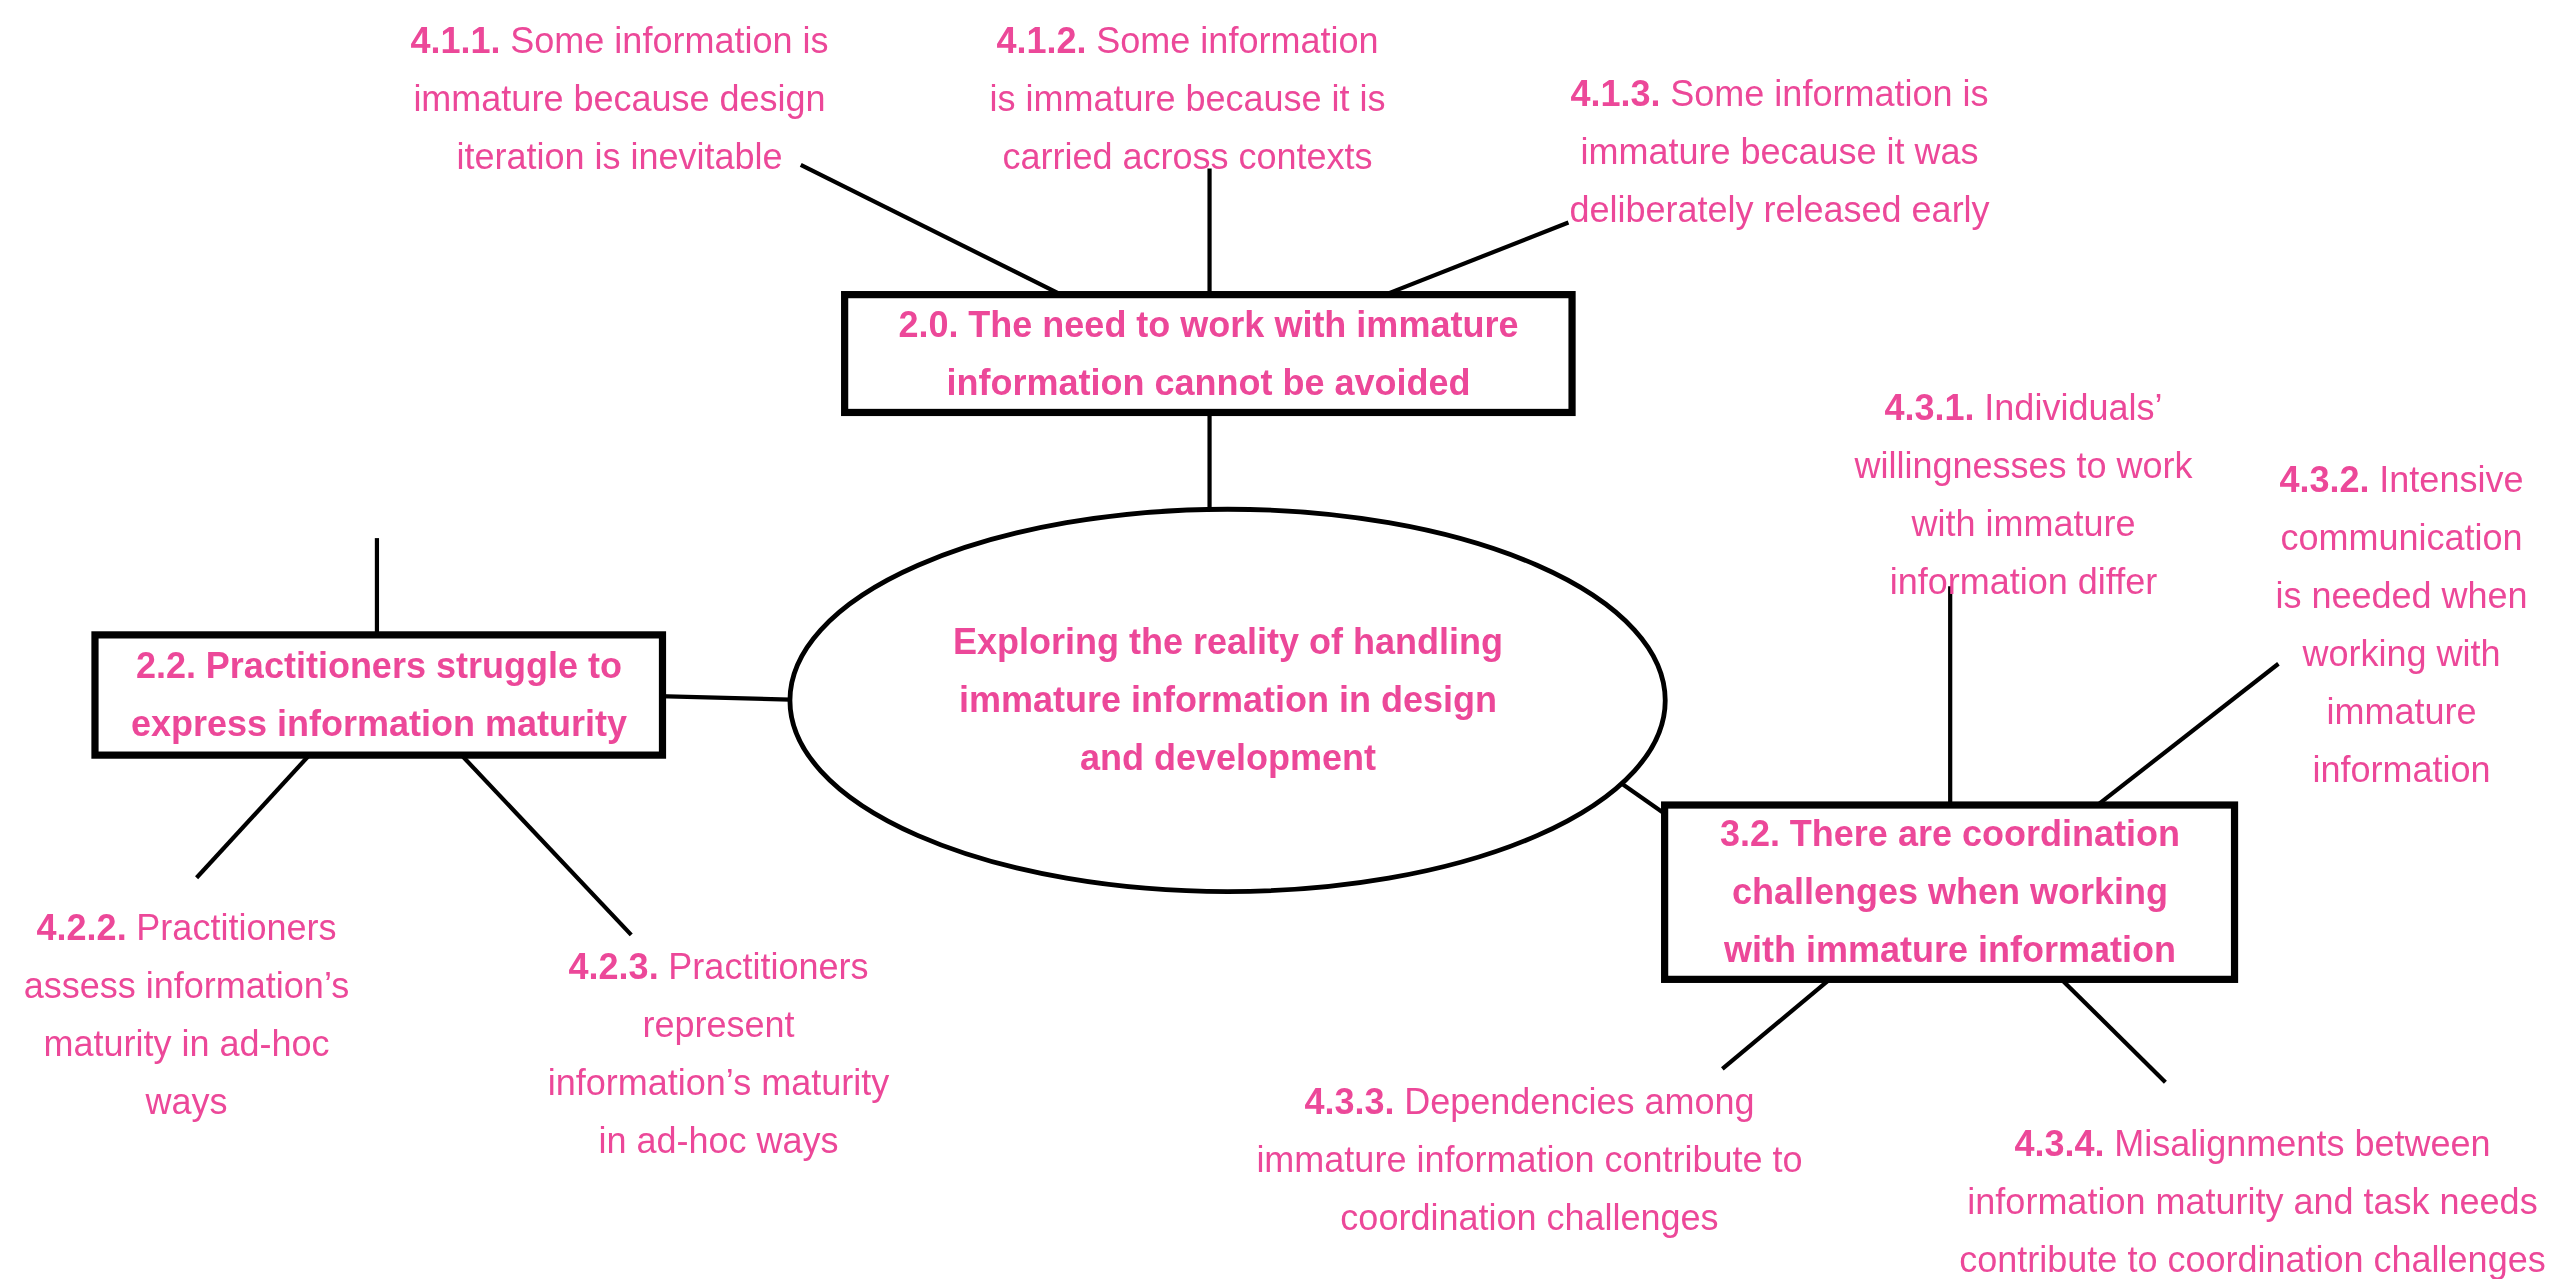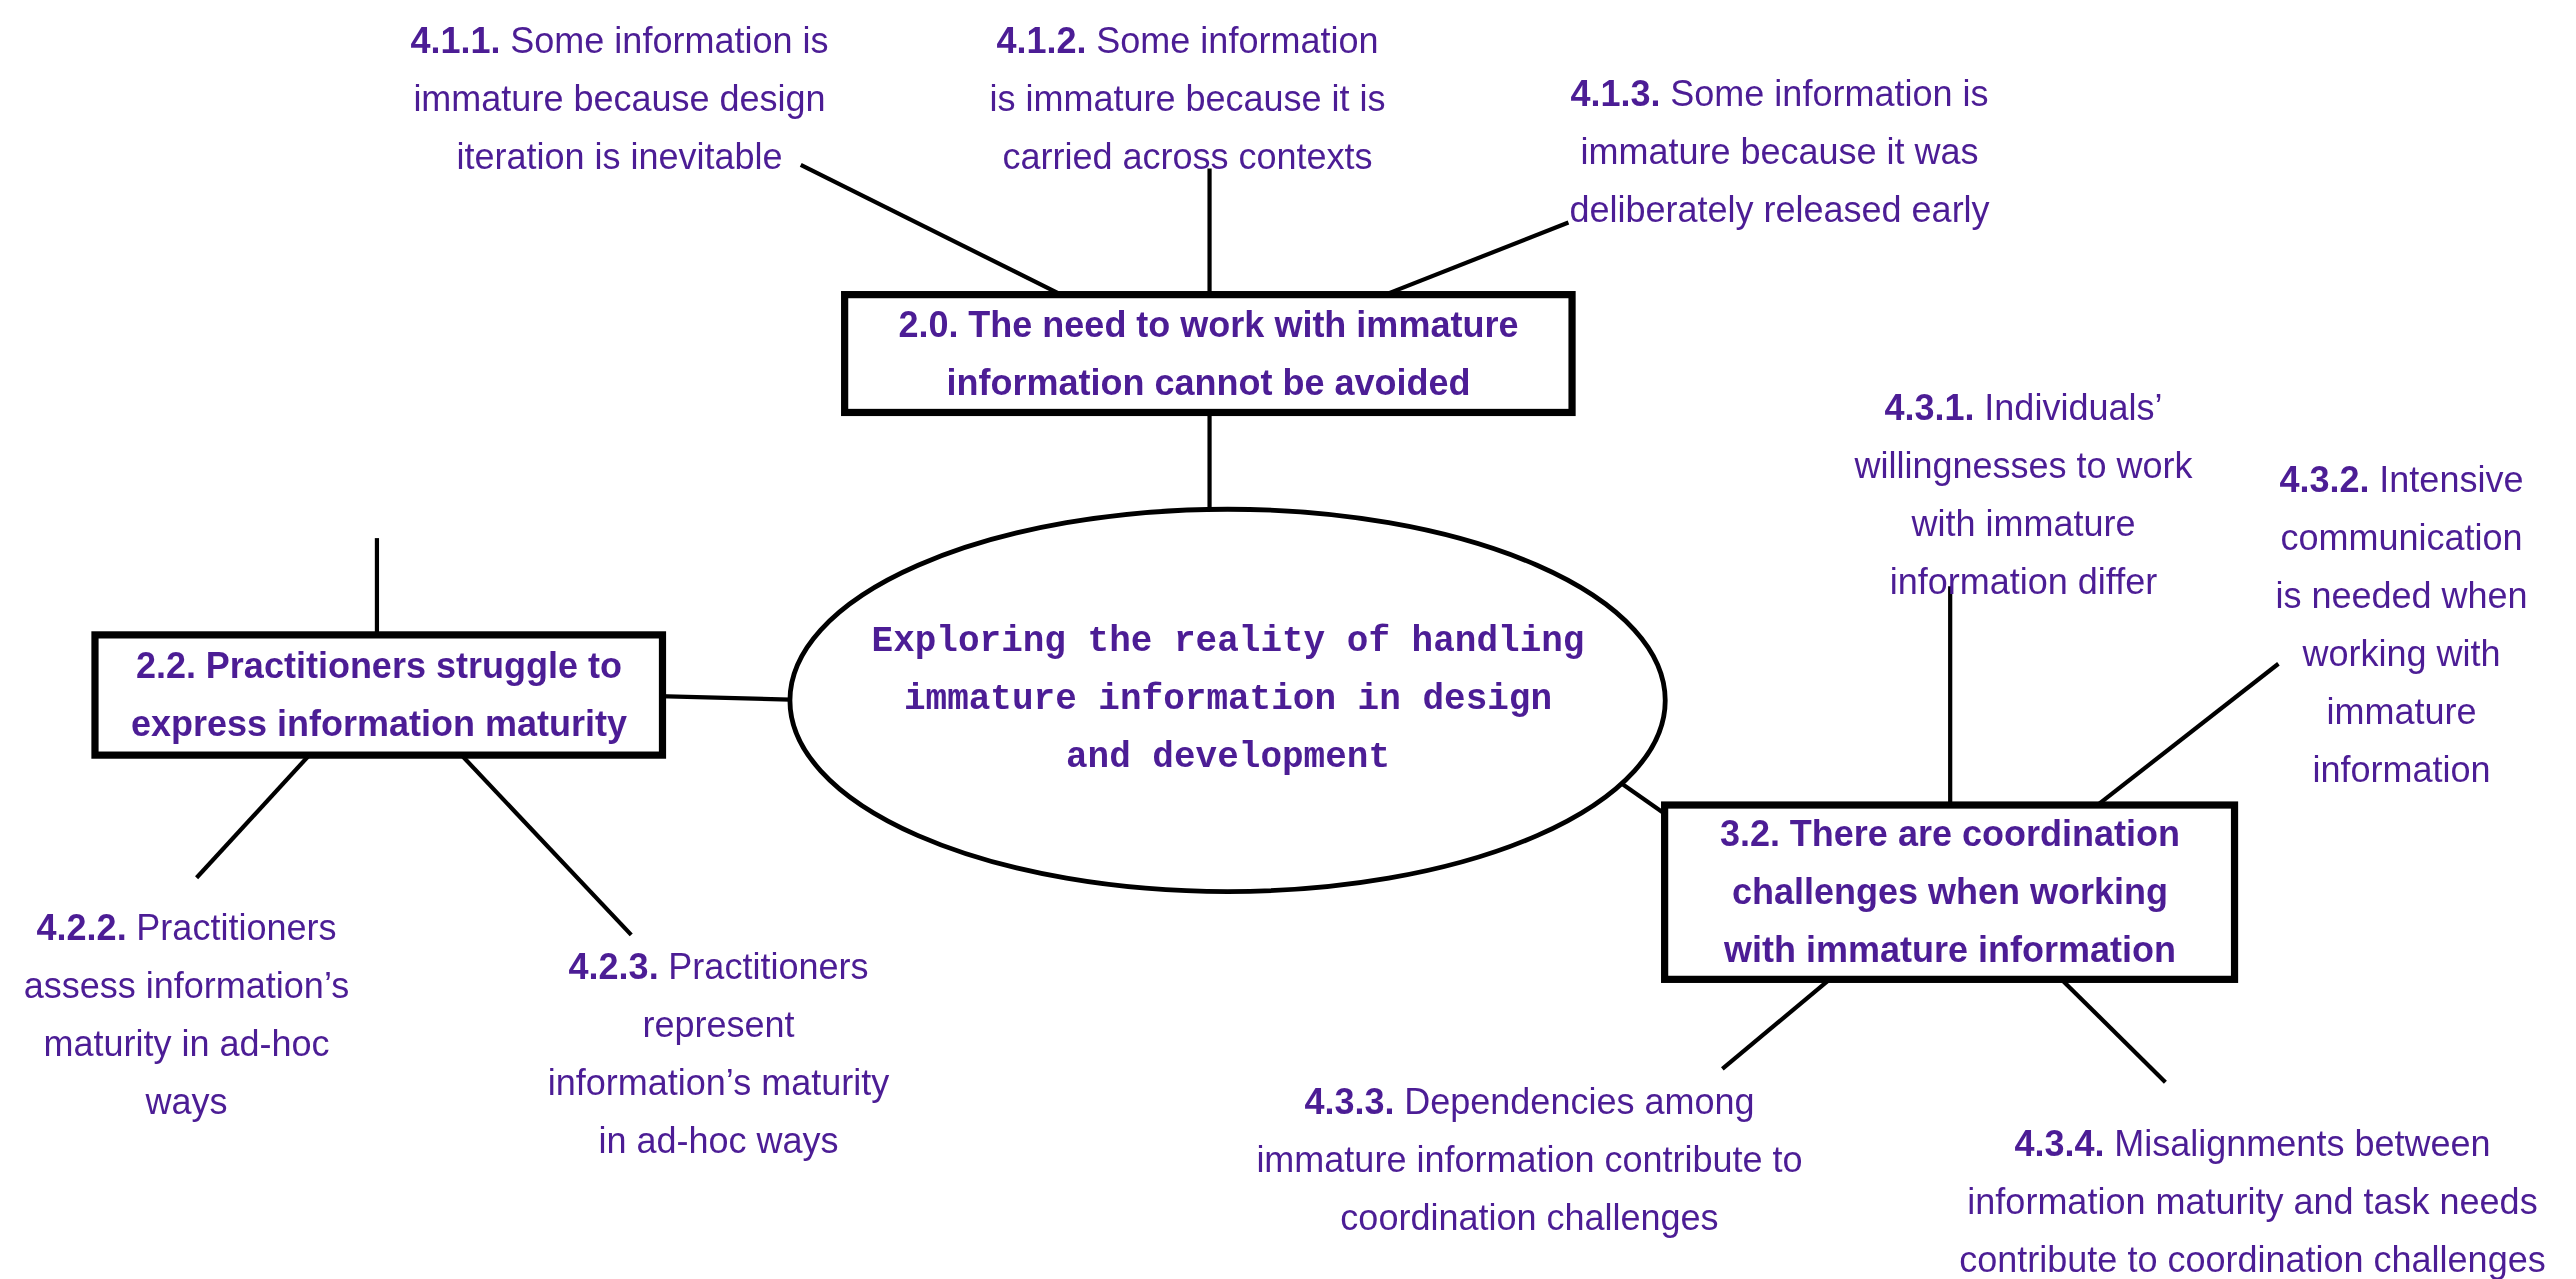--- a/index.html
+++ b/index.html
@@ -12,21 +12,21 @@
     font-family: "Liberation Sans", sans-serif;
     color: #000000;
   }
   #shapes { position: absolute; left: 0; top: 0; }
   .node {
     position: absolute;
     white-space: pre-line;
     text-align: center;
     font-size: 36px;
     line-height: 58px;
-    color: #4c1d95;
+    color: #ec4899;
   }
   .num { font-weight: 700; margin-right: 0.27em; }
   .theme {
     display: flex;
     align-items: center;
     justify-content: center;
     font-weight: 700;
   }
   .center-label {
     display: flex;
@@ -57,21 +57,21 @@
       <line x1="3422" y1="1622" x2="3602" y2="1800"></line>
     </g>
     <g fill="#ffffff" stroke="#000000">
       <rect x="1405" y="490" width="1210" height="196" stroke-width="12"></rect>
       <rect x="158" y="1056" width="944" height="200" stroke-width="12"></rect>
       <rect x="2769" y="1339" width="948" height="290" stroke-width="12"></rect>
       <ellipse cx="2042" cy="1165" rx="728" ry="318" stroke-width="8"></ellipse>
     </g>
   </svg>
 
-  <div class="node center-label" style="left:807px; top:610px; width:842px; height:180px;font-family:Liberation Mono, monospace;">
+  <div class="node center-label" style="left:807px; top:610px; width:842px; height:180px;">
     <div>Exploring the reality of handling
 immature information in design
 and development</div>
   </div>
 
   <div class="node theme" style="left:845px; top:295px; width:727px; height:118px;">
     <div><span class="num">2.0.</span><span>The need to work with immature
 information cannot be avoided</span></div>
   </div>
 

